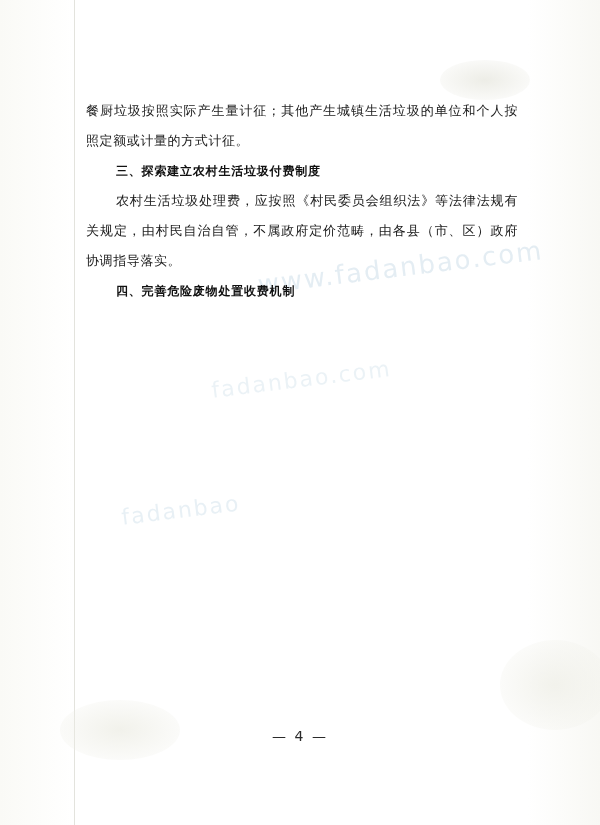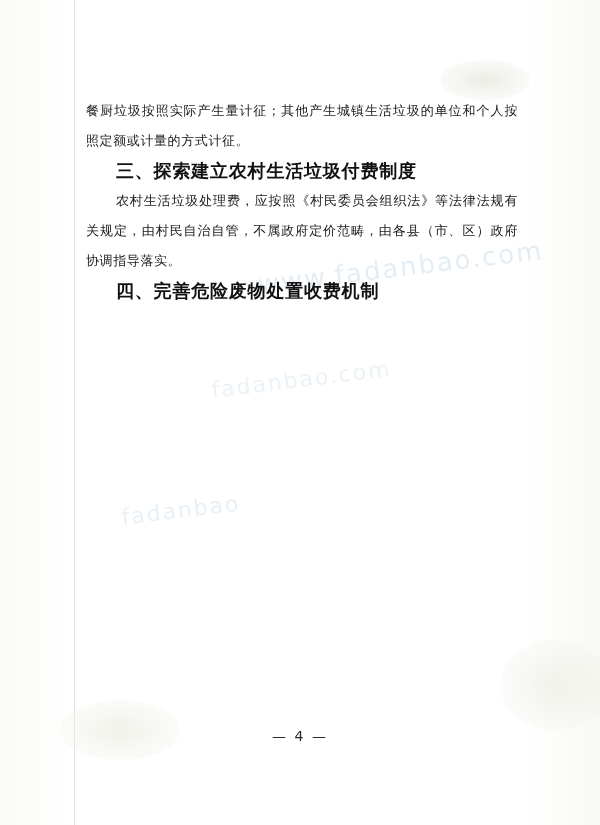--- a/index.html
+++ b/index.html
@@ -57,21 +57,21 @@
     letter-spacing: 0.6px;
     text-align: justify;
     margin: 0 0 0 0;
     white-space: pre-wrap;
   }
   .para.indent {
     text-indent: 30px;
   }
   .heading {
     font-family: "DejaVu Sans", sans-serif;
-    font-size: 18px;
+    font-size: 12px;
     line-height: 30px;
     font-weight: bold;
     color: #111111;
     letter-spacing: 0.8px;
     text-indent: 30px;
     margin: 0;
   }
 
   .page-number {
     position: absolute;

